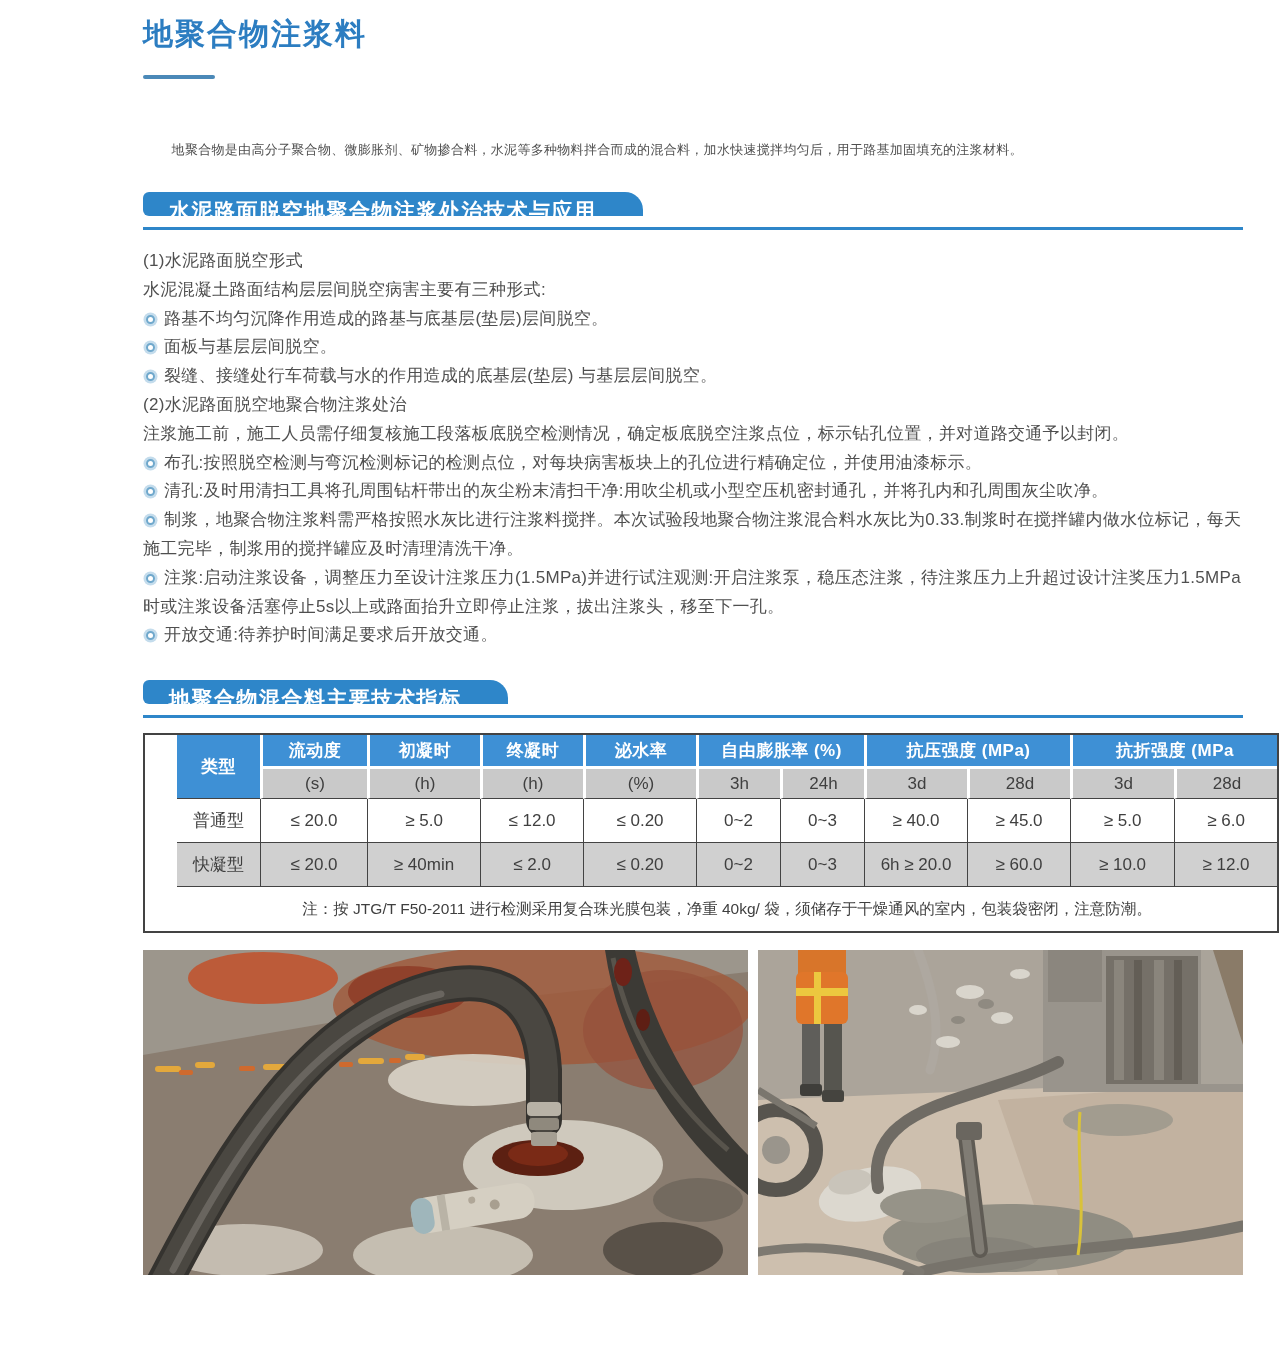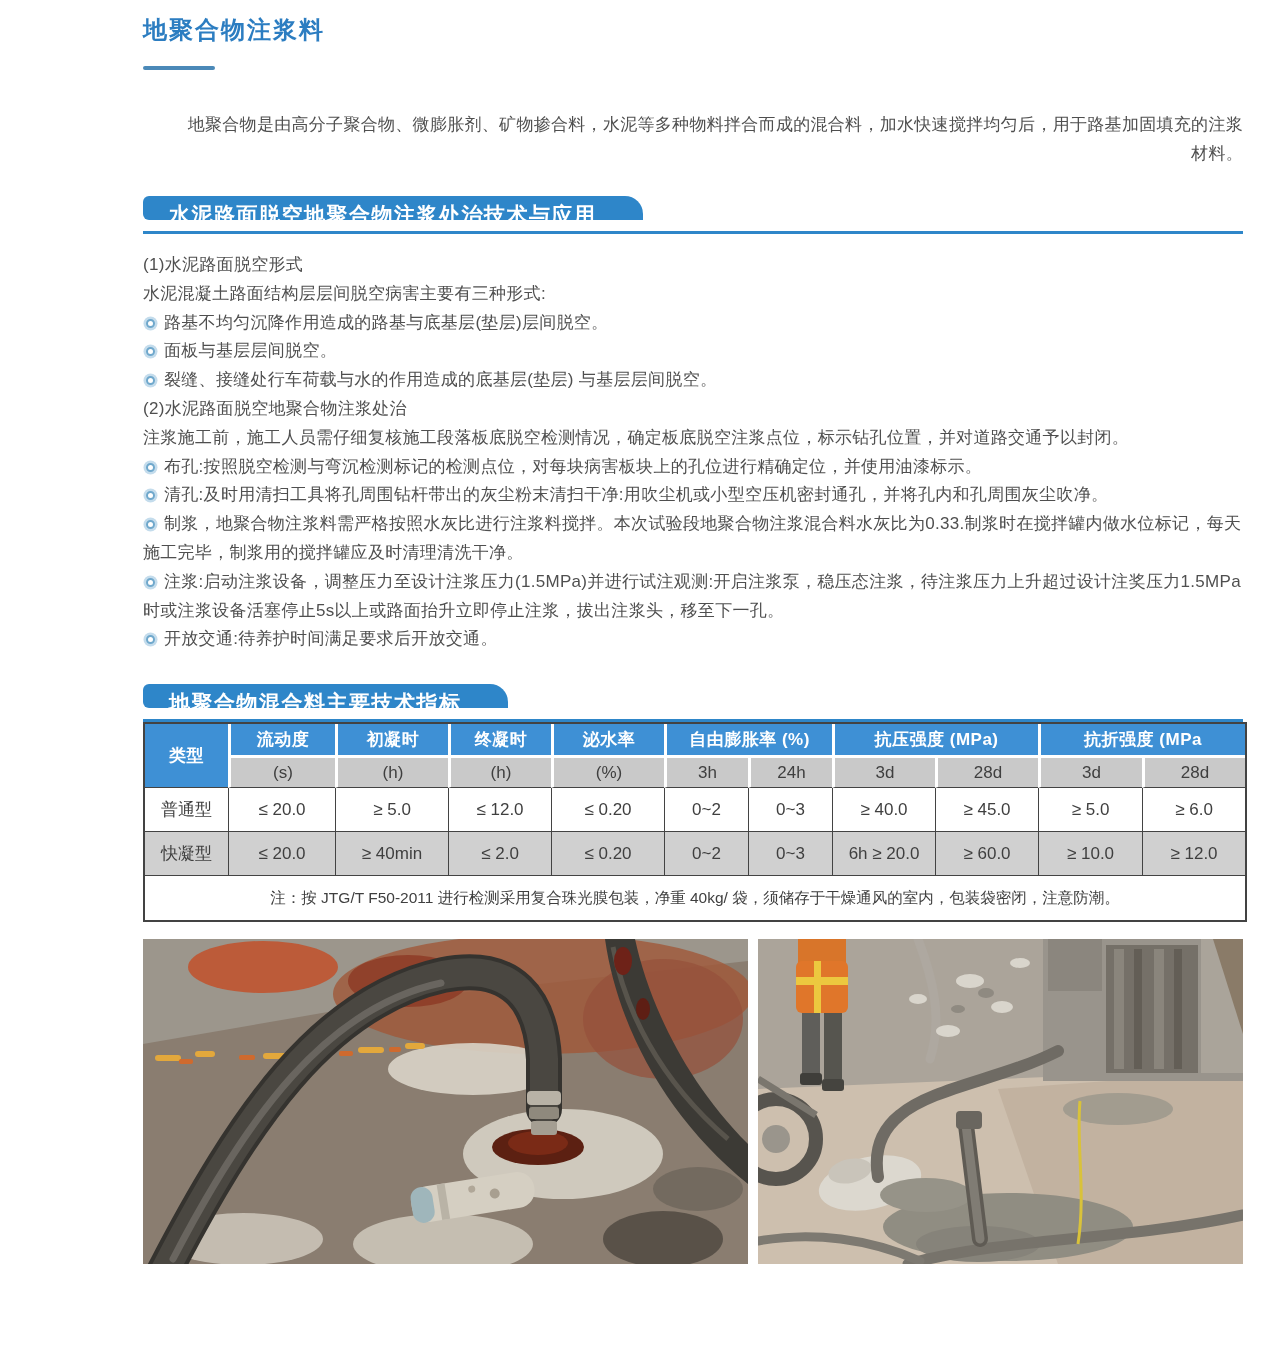--- a/index.html
+++ b/index.html
@@ -1,39 +1,39 @@
 <!DOCTYPE html>
 <html><head>
 <meta charset="utf-8">
 <style>
   * { margin:0; padding:0; box-sizing:border-box; }
   html,body { width:1280px; background:#ffffff; font-family:"Liberation Sans","DejaVu Sans",sans-serif; }
   body { height:1372px; overflow:hidden; color:#4a4a4a; }
   .page { width:1280px; padding:14px 37px 0 143px; }
 
-  .doc-title { font-size:24px; font-weight:700; color:#2c7dc1; letter-spacing:2px; }
+  .doc-title { font-size:30px; font-weight:700; color:#2c7dc1; letter-spacing:2px; }
   .title-underline { width:72px; height:4px; background:#4b89b8; border-radius:2px; margin-top:20px; }
 
-  .intro { margin-top:40px; font-size:17px; line-height:29px; text-indent:2.2em; color:#4f4f4f; letter-spacing:0.3px;text-align:right; }
+  .intro { margin-top:56px; font-size:13px; line-height:29px; text-indent:2.2em; color:#4f4f4f; letter-spacing:0.3px; }
 
   .banner-row { position:relative; height:38px; }
   .banner-row::after { content:""; position:absolute; left:0; right:0; bottom:0; height:3px; background:#2e86c9; }
   .banner { position:relative; z-index:1; display:inline-block; height:24px; line-height:38px;
             background:#2e86c9; color:#fff; font-weight:700; font-size:21px; letter-spacing:1.5px;
             padding:0 46px 0 26px; border-radius:6px 18px 0 6px; }
   .banner-row.first { margin-top:28px; }
   .banner-row.second { margin-top:30px; }
 
   .paragraphs { margin-top:17px; }
   .para { font-size:17px; line-height:28.8px; color:#4f4f4f; letter-spacing:0.3px; }
   .ring { display:inline-block; width:9px; height:9px; border-radius:50%; background:#fff;
           border:2px solid #6fa8cc; box-shadow:0 0 0 2.5px #c4dcec; margin:0 9px 0 3px; vertical-align:0px; }
 
-  .spec-table { border-collapse:separate; border-spacing:0; width:1100px;
-                border:2px solid #434343; table-layout:fixed; background:#fff; color:#3f3f3f; }
+  .spec-table { margin-top:15px; border-collapse:separate; border-spacing:0; width:1100px;
+                border:2px solid #434343; table-layout:fixed; background:#fff; color:#3f3f3f;padding-left:32px; }
   .spec-table th, .spec-table td { padding:0 2px; text-align:center; vertical-align:middle; font-size:17px; overflow:hidden; white-space:nowrap; }
   .th-blue { background:#3e90d5; color:#ffffff; font-weight:700; height:34px;
              border-left:3px solid #fff; border-bottom:3px solid #fff; letter-spacing:0.5px; }
   .th-blue.type-head { border-left:none; border-bottom:1px solid #434343; }
   .th-gray { background:#c9c9c9; color:#3f3f3f; font-weight:400; height:30px;
              border-left:3px solid #fff; border-bottom:1px solid #434343; }
   .data-cell { border-left:1px solid #434343; border-bottom:1px solid #434343; height:44px; font-weight:400; }
   .data-cell.first-col { border-left:none; font-weight:400; }
   .row-white .data-cell { background:#ffffff; }
   .row-gray .data-cell { background:#d0d0d0; }

